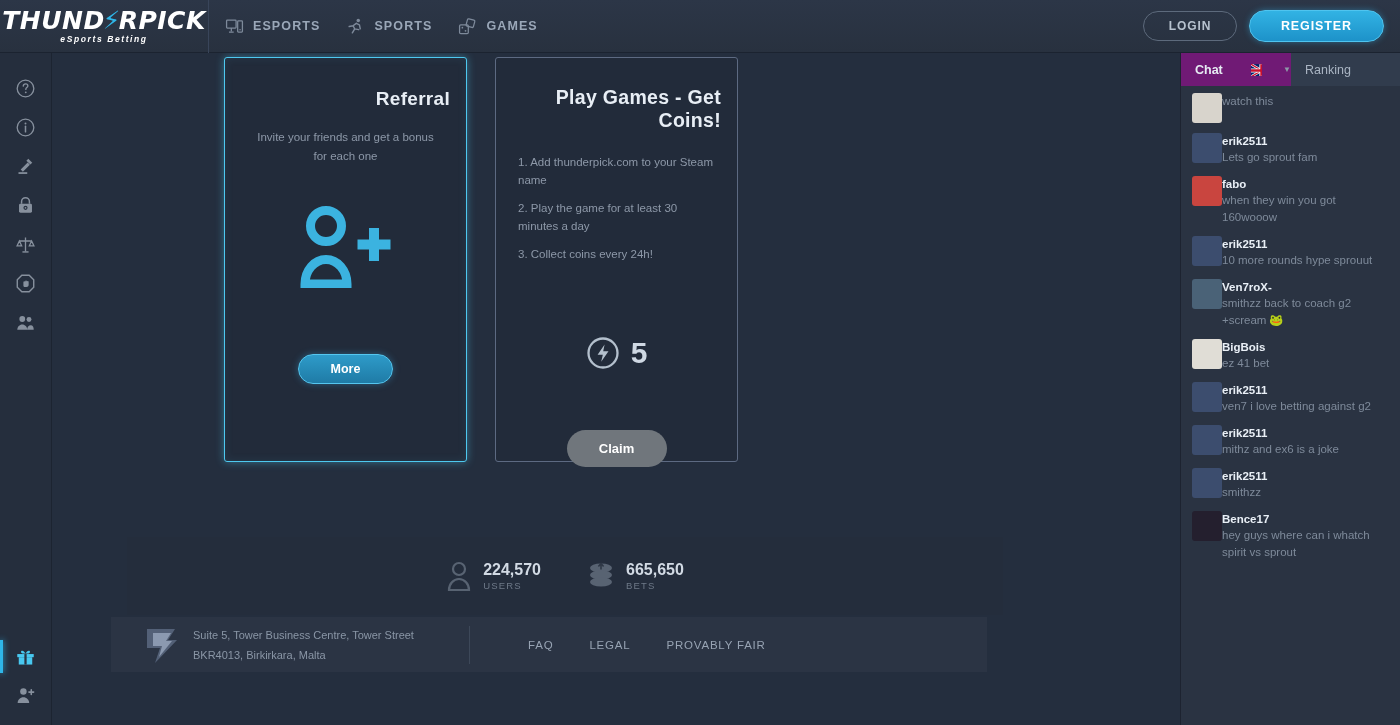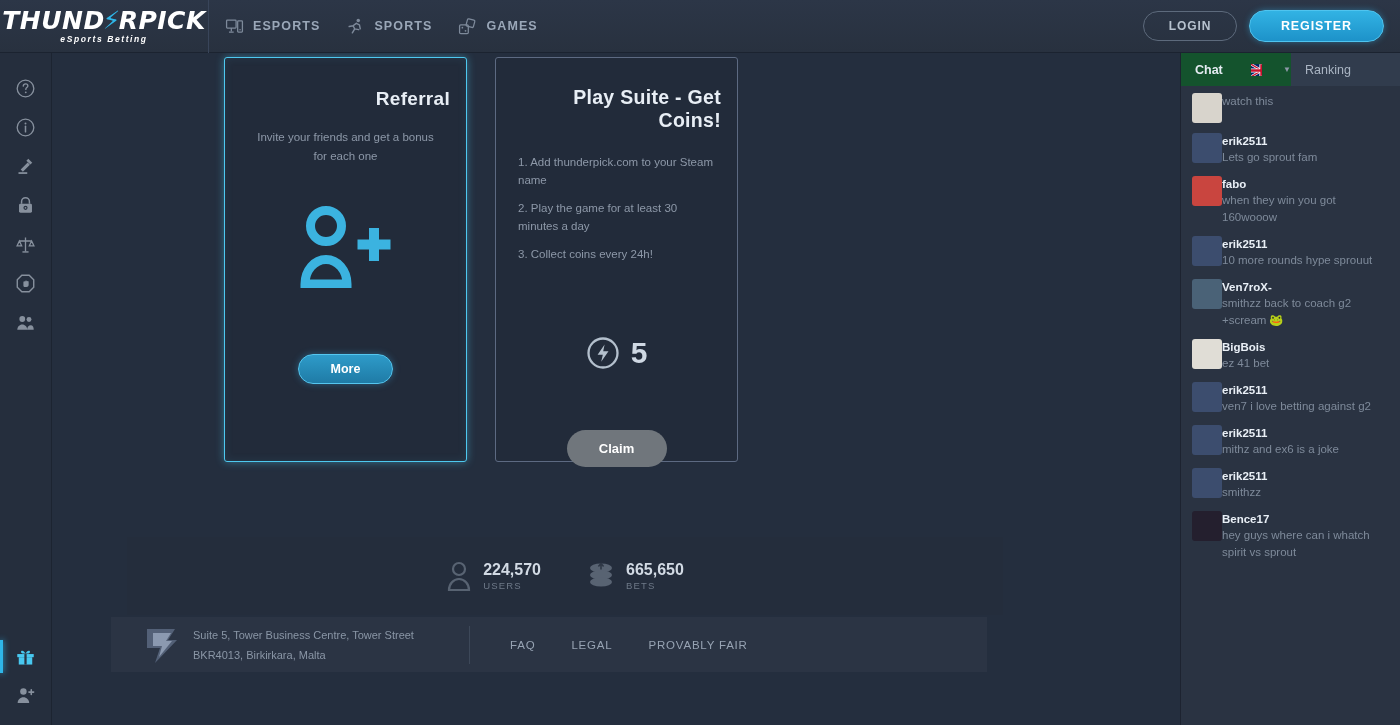--- a/index.html
+++ b/index.html
@@ -133,33 +133,33 @@
 
   
   .footer {
     position:absolute; left:111px; top:617px; width:876px; height:55px;
     background:#2b3444;
     display:flex; align-items:center; padding-left:22px;
   }
   .foot-logo { width:56px; display:flex; align-items:center; justify-content:center; }
   .foot-addr { font-size:11px; color:#8a96a6; line-height:20px; width:268px; margin-left:4px; }
   .foot-div { width:1px; height:38px; background:#3d4859; margin-left:8px; }
-  .foot-links { display:flex; gap:36px; margin-left:40px; }
+  .foot-links { display:flex; gap:36px; margin-left:58px; }
   .foot-link { font-size:11.5px; color:#97a3b3; letter-spacing:.8px; cursor:pointer; }
 
   
   .chat {
     position:absolute; right:0; top:53px; width:220px; height:672px;
     background:#2a3342; border-left:1px solid #1d2330;
     z-index:20;
   }
   .chat-tabs { display:flex; height:33px; align-items:stretch; }
   .tab-chat {
     display:flex; align-items:center; gap:28px; padding-left:14px;
-    background:#14532d; width:110px;
+    background:#701a75; width:110px;
   }
   .tab-chat .t { font-size:12.5px; font-weight:bold; color:#e6ecf3; }
   .flag { width:21px; height:13px; border-radius:1px; position:relative; overflow:hidden;
           display:inline-block; }
   .chev { font-size:8px; color:#8d98a8; margin-left:-7px; }
   .tab-rank {
     flex:1; background:#313c4d; display:flex; align-items:center; padding-left:14px;
     cursor:pointer;
   }
   .tab-rank .t { font-size:12.5px; color:#aab5c3; }
@@ -304,21 +304,21 @@
           <svg width="105" height="82" viewBox="0 0 105 82">
             <circle cx="33" cy="20" r="15.5" fill="none" stroke="#3bb3e0" stroke-width="9"></circle>
             <path d="M12 78c0-13.6 9.4-24.5 21-24.5S54 64.4 54 78z" fill="none" stroke="#3bb3e0" stroke-width="9"></path>
             <path d="M81 22v33M64.5 38.5h33" stroke="#3bb3e0" stroke-width="10" stroke-linecap="butt"></path>
           </svg>
         </div>
         <button class="btn-more">More</button>
       </div>
 
       <div class="card games">
-        <div class="card-title">Play Suite - Get Coins!</div>
+        <div class="card-title">Play Games - Get Coins!</div>
         <div class="steps">
           <div class="step">1. Add thunderpick.com to your Steam name</div>
           <div class="step">2. Play the game for at least 30 minutes a day</div>
           <div class="step">3. Collect coins every 24h!</div>
         </div>
         <div class="coin-row">
           <svg width="34" height="34" viewBox="0 0 34 34">
             <circle cx="17" cy="17" r="14.5" fill="none" stroke="#b4c0cd" stroke-width="2.3"></circle>
             <path d="M18.6 8.5l-7 10.2h5.2l-1.6 7 7.3-10.4h-5.3z" fill="#b4c0cd"></path>
           </svg>

